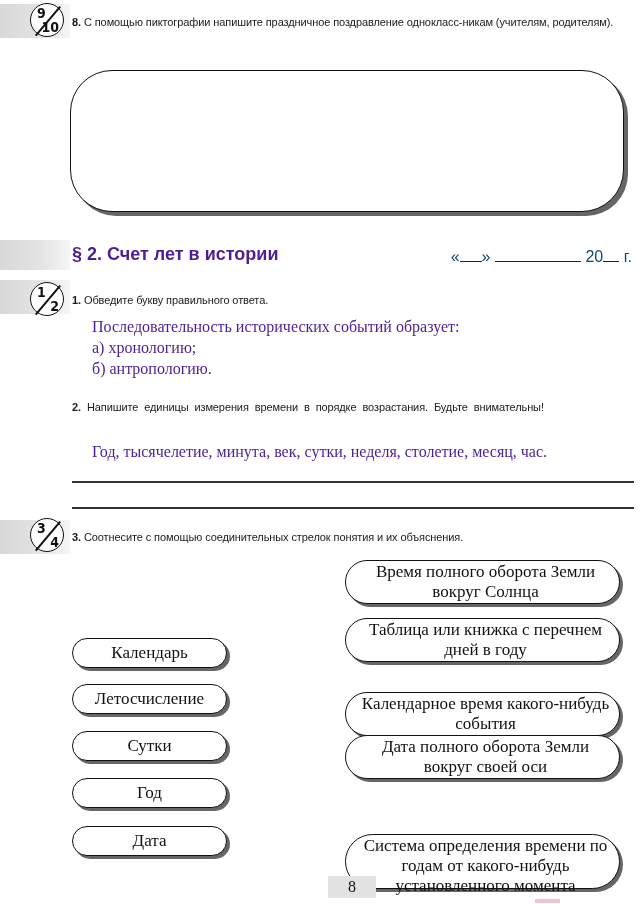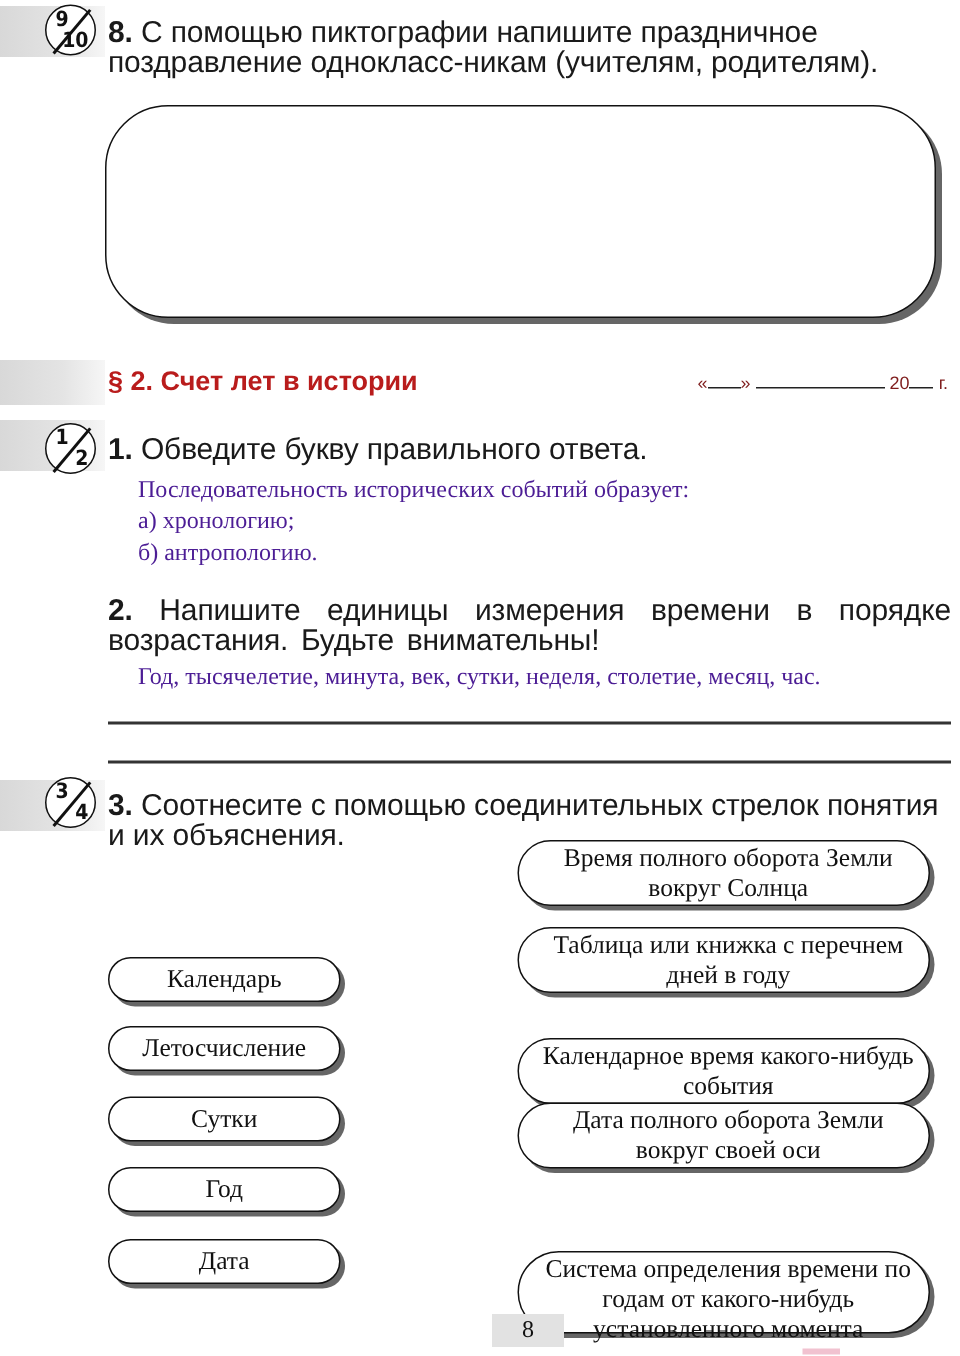--- a/index.html
+++ b/index.html
@@ -7,32 +7,32 @@
   body { position: relative; font-family: "Liberation Sans", sans-serif; color: #111; }
 
   .tab { position: absolute; left: 0; height: 34px; width: 70px;
          background: linear-gradient(to right, #d8d8d8 0%, #e4e4e4 60%, #f6f6f6 100%); }
   .badge { position: absolute; width: 34px; height: 34px; border: 1.5px solid #111; border-radius: 50%;
            background: #fff; font-family: "DejaVu Sans Condensed", "DejaVu Sans", sans-serif; font-size: 14px; font-weight: bold; }
   .badge .num { position: absolute; left: 6px; top: 1px; }
   .badge .den { position: absolute; right: 4px; bottom: 1px; }
   .badge .slash { position: absolute; left: 16px; top: -2px; width: 1.5px; height: 38px; background: #111; transform: rotate(40deg); }
 
-  .task { position: absolute; left: 72px; font-size: 20px; line-height: 20px; color: #1a1a1a; letter-spacing: -0.1px; }
+  .task { position: absolute; left: 72px; font-size: 11px; line-height: 20px; color: #1a1a1a; letter-spacing: -0.1px; }
   .task b { font-weight: bold; }
 
   .serif { font-family: "Liberation Serif", serif; font-size: 16px; line-height: 21px; color: #4c1d95; }
 
   .bigbox { position: absolute; left: 70px; top: 70px; width: 554px; height: 142px; border: 1.5px solid #111;
             border-radius: 42px; background: #fff; box-shadow: 4px 4px 0 #666; }
 
   .sect-tab { position: absolute; left: 0; top: 240px; width: 70px; height: 30px;
               background: linear-gradient(to right, #d8d8d8 0%, #e4e4e4 60%, #f6f6f6 100%); }
-  .sect-title { position: absolute; left: 72px; top: 244px; font-size: 18px; font-weight: bold; color: #b91c1c; }
-  .date-line { position: absolute; right: 8px; top: 248px; font-size: 12px; color: #7f1d1d; }
+  .sect-title { position: absolute; left: 72px; top: 244px; font-size: 18px; font-weight: bold; color: #4c1d95; }
+  .date-line { position: absolute; right: 8px; top: 248px; font-size: 16px; color: #0c4a6e; }
   .date-line .blank { display: inline-block; border-bottom: 1px solid #222; height: 11px; vertical-align: baseline; }
 
   .answer-line { position: absolute; left: 72px; right: 6px; height: 1.5px; background: #333; }
 
   .pill { position: absolute; background: #fff; border: 1.5px solid #111; border-radius: 20px;
           box-shadow: 3px 3px 0 #666; font-family: "Liberation Serif", serif; font-size: 17px; color: #111; }
   .pill.left { left: 72px; width: 155px; height: 30px; text-align: center; line-height: 27px; margin-top: 38px; }
   .pill.right { left: 345px; width: 275px; padding: 1px 8px 0 14px; line-height: 20px; border-radius: 24px; text-align: center; }
 
   .pagenum { position: absolute; left: 328px; top: 876px; width: 48px; height: 22px; background: #e2e2e2;

